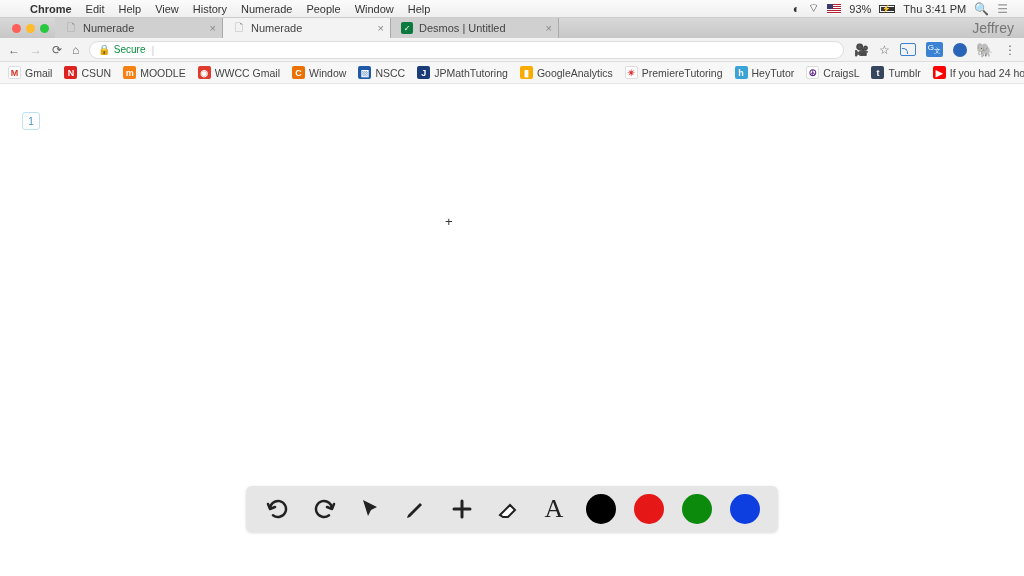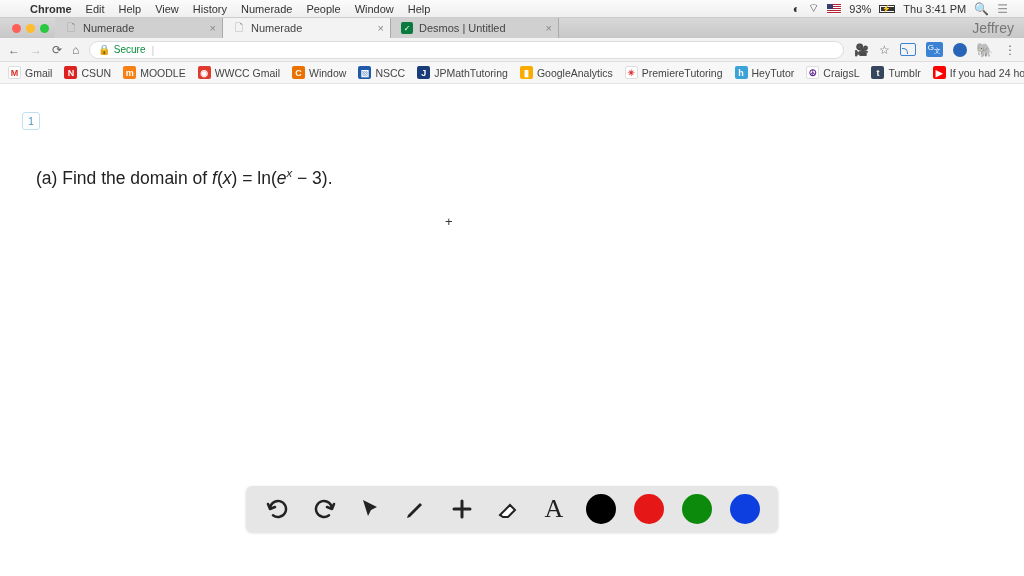--- a/index.html
+++ b/index.html
@@ -176,21 +176,20 @@
   <span class="bk">
       <span class="ico" style="background:#ff0000">▶</span>
       <span>If you had 24 hours...</span>
     </span>
 
 </div>
 
 <div class="content">
   <div class="pagenum">1</div>
   <div class="problem">
-    <span class="line">(a) Find the domain of <span class="ital">f</span>(<span class="ital">x</span>) = ln(<span class="ital">e</span><span class="sup ital">x</span> − 3).</span>
   </div>
   <div class="cursor-plus">+</div>
 
   <div class="toolbar">
     <div class="tool">
         <svg viewBox="0 0 24 24" fill="none" stroke="#222" stroke-width="2.5">
           <path d="M4 12a8 8 0 1 1 3 6.2M4 12l-2-5M4 12l5-2" stroke-linecap="round"></path>
         </svg>
       </div>
     <div class="tool">

